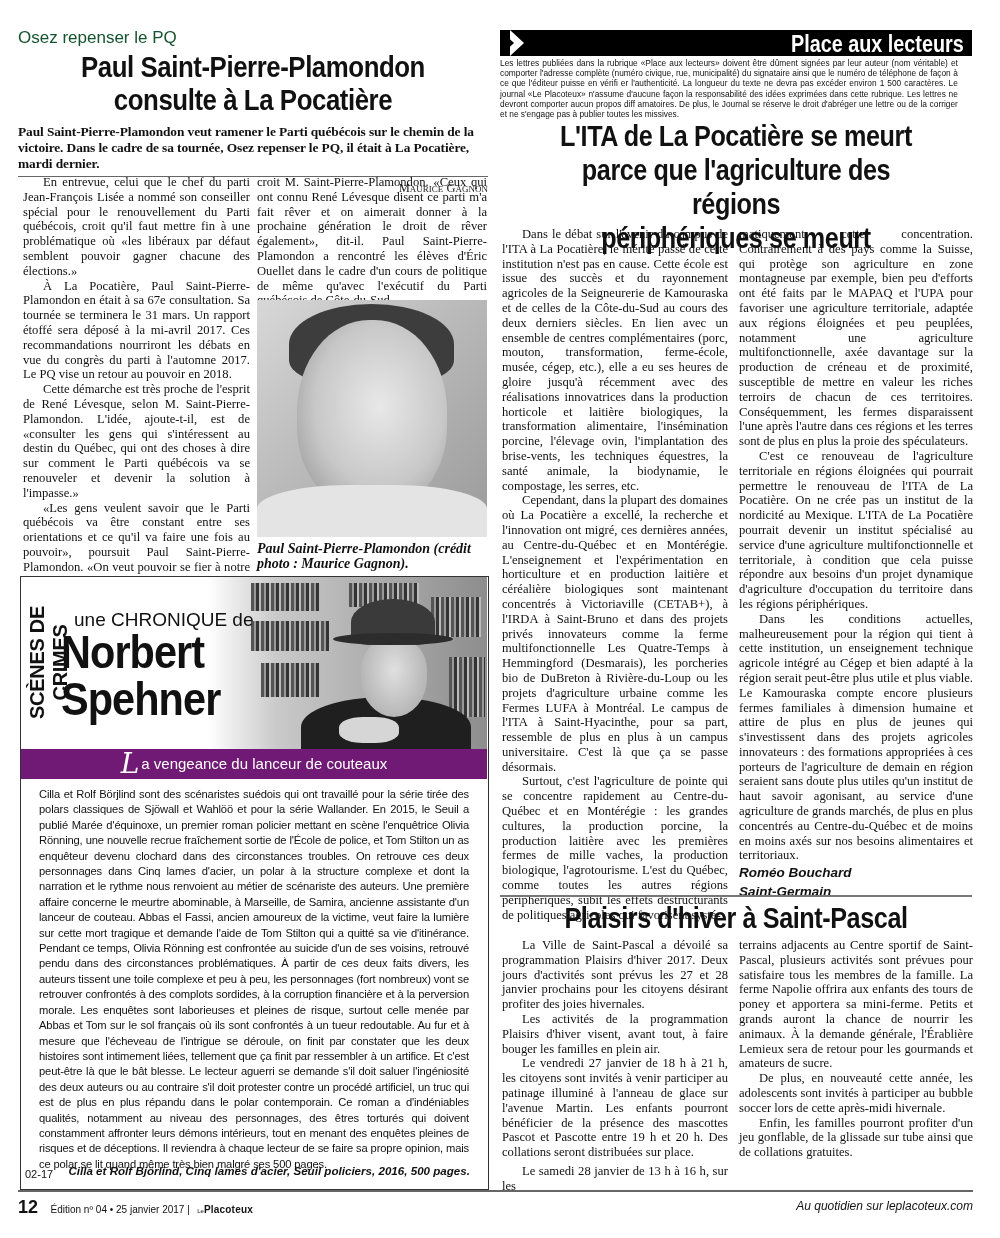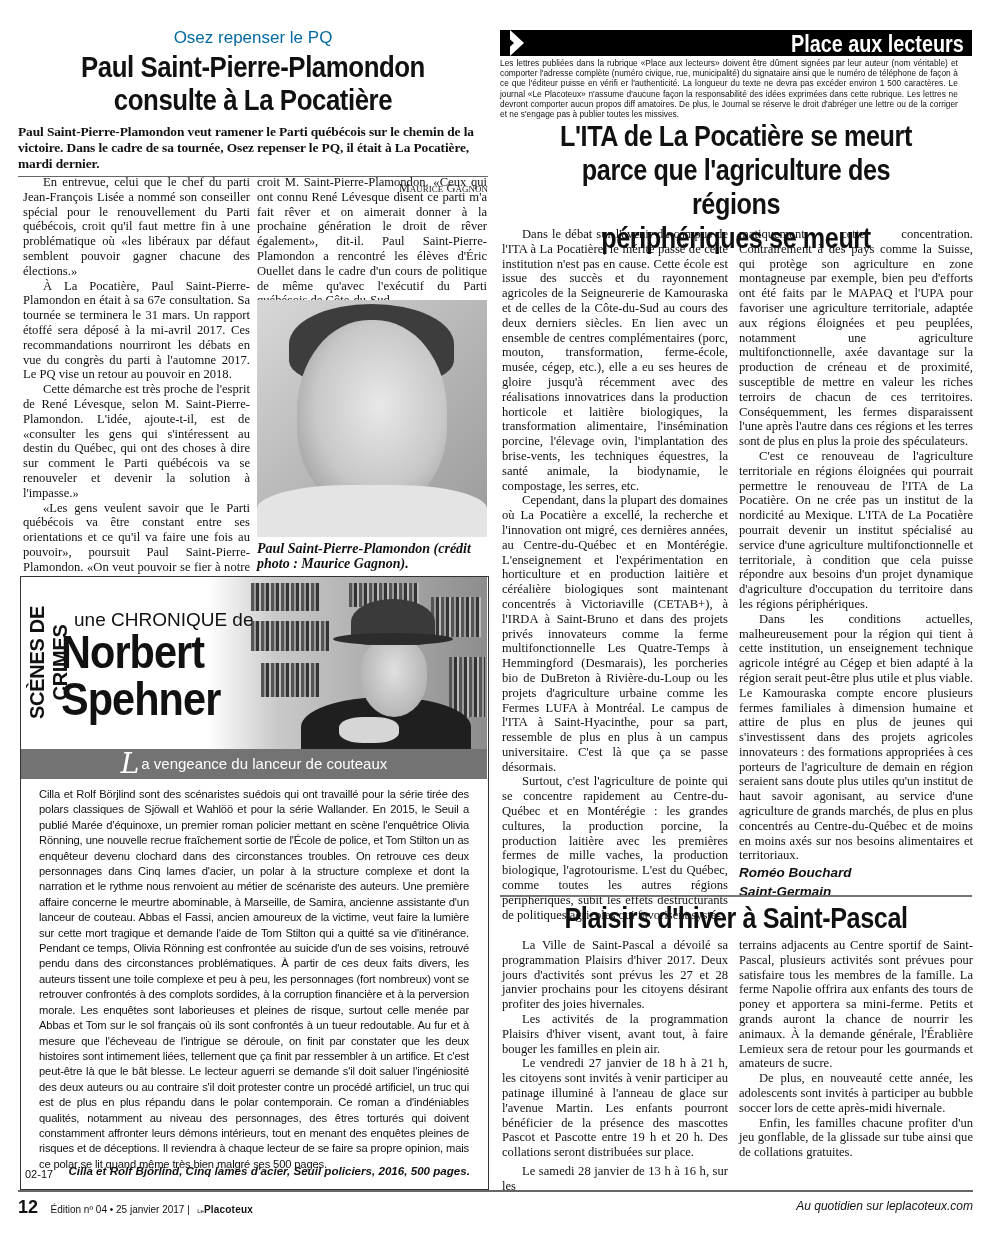--- a/index.html
+++ b/index.html
@@ -1,21 +1,21 @@
 <!DOCTYPE html>
 <html><head>
 <meta charset="utf-8">
 <style>
   * { box-sizing: border-box; margin: 0; padding: 0; }
   html, body { width: 1000px; height: 1238px; background: #fff; overflow: hidden; }
   body { position: relative; font-family: "DejaVu Serif", serif; color: #111; }
 
   
   #left-article { position: absolute; left: 18px; top: 28px; width: 470px; }
-  .kicker { font-family: "Liberation Sans", sans-serif; font-size: 17px; text-align: center; color: #0369a1; }
+  .kicker { font-family: "Liberation Sans", sans-serif; font-size: 17px; color: #14532d; }
   .headline-left { font-family: "Liberation Sans", sans-serif; font-weight: bold; font-size: 30px; line-height: 33px; text-align: center; letter-spacing: -0.5px; transform: scaleX(0.86); transform-origin: center; margin-top: 2px; }
   .lede { font-family: "Liberation Serif", serif; font-weight: bold; font-size: 13.4px; line-height: 16px; margin-top: 8px; padding-bottom: 4px; border-bottom: 1.5px solid #666; letter-spacing: -0.1px; }
   .byline { font-family: "Liberation Serif", serif; font-variant: small-caps; font-size: 12.5px; text-align: right; margin-top: 4px; color: #222; }
 
   .col-left-1 { position: absolute; left: 23px; top: 175px; width: 227px; }
   .col-left-2 { position: absolute; left: 257px; top: 175px; width: 230px; }
   .body-text { font-family: "Liberation Serif", serif; font-size: 12.6px; line-height: 14.8px; text-align: justify; hyphens: auto; }
   .body-text p { text-indent: 20px; }
 
   .photo-pspp { position: absolute; left: 257px; top: 300px; width: 230px; height: 237px; background: linear-gradient(135deg, #d8d8d8 0%, #bdbdbd 40%, #9a9a9a 100%); overflow: hidden; }
@@ -32,21 +32,21 @@
   .chron-name1 { position: absolute; left: 40px; top: 52px; font-family: "Liberation Sans", sans-serif; font-weight: bold; font-size: 46px; line-height: 46px; letter-spacing: -1px; transform: scaleX(0.9); transform-origin: left; }
   .chron-name2 { position: absolute; left: 40px; top: 99px; font-family: "Liberation Sans", sans-serif; font-weight: bold; font-size: 46px; line-height: 46px; letter-spacing: -1px; transform: scaleX(0.9); transform-origin: left; }
   .shelves { position: absolute; left: 210px; top: 0; width: 256px; height: 172px; }
   .books { position: absolute; background: repeating-linear-gradient(90deg, #555 0 3px, #999 3px 5px, #333 5px 8px, #bbb 8px 10px); }
   .man-hat { position: absolute; left: 330px; top: 22px; width: 84px; height: 46px; background: #3a3a3a; border-radius: 50% 50% 20% 20%; }
   .man-hatbrim { position: absolute; left: 312px; top: 56px; width: 120px; height: 12px; background: #2c2c2c; border-radius: 50%; }
   .man-face { position: absolute; left: 340px; top: 62px; width: 66px; height: 78px; background: radial-gradient(ellipse at 50% 40%, #e0e0e0, #a5a5a5); border-radius: 40% 40% 50% 50%; }
   .man-body { position: absolute; left: 280px; top: 120px; width: 170px; height: 60px; background: #1f1f1f; border-radius: 50% 50% 0 0; }
   .man-hands { position: absolute; left: 318px; top: 140px; width: 60px; height: 26px; background: #d6d6d6; border-radius: 40%; }
 
-  .chron-title-bar { position: absolute; left: 0; top: 172px; width: 466px; height: 30px; background: #737373; color: #fff; text-align: center; }
+  .chron-title-bar { position: absolute; left: 0; top: 172px; width: 466px; height: 30px; background: #701a75; color: #fff; text-align: center; }
   .chron-title-bar .cap { font-family: "DejaVu Serif", serif; font-style: italic; font-size: 28px; line-height: 30px; vertical-align: middle; margin-right: 2px; }
   .chron-title-bar .rest { font-family: "Liberation Sans", sans-serif; font-size: 15px; line-height: 30px; vertical-align: middle; }
   .chron-body { position: absolute; left: 18px; top: 210px; width: 430px; font-family: "Liberation Sans", sans-serif; font-size: 11.2px; line-height: 15.4px; text-align: justify; letter-spacing: -0.15px; }
   .chron-ref { position: absolute; right: 18px; top: 587px; font-family: "Liberation Sans", sans-serif; font-style: italic; font-weight: bold; font-size: 11.6px; }
   .chron-code { position: absolute; left: 4px; top: 591px; font-family: "Liberation Sans", sans-serif; font-size: 11px; }
 
   
   .pal-header { position: absolute; left: 500px; top: 30px; width: 472px; height: 26px; background: #000; }
   .pal-chevron { position: absolute; left: 10px; top: 0; width: 0; height: 0; border-top: 13px solid transparent; border-bottom: 13px solid transparent; border-left: 14px solid #fff; }
   .pal-chevron-mask { position: absolute; left: 0; top: 0; width: 0; height: 0; border-top: 13px solid transparent; border-bottom: 13px solid transparent; border-left: 14px solid #000; }
@@ -166,21 +166,21 @@
 <div class="headline-pascal">Plaisirs d'hiver à Saint-Pascal</div>
 <div class="col-p1 body-text">
   <p>La Ville de Saint-Pascal a dévoilé sa programmation Plaisirs d'hiver 2017. Deux jours d'activités sont prévus les 27 et 28 janvier prochains pour les citoyens désirant profiter des joies hivernales.</p>
   <p>Les activités de la programmation Plaisirs d'hiver visent, avant tout, à faire bouger les familles en plein air.</p>
   <p>Le vendredi 27 janvier de 18 h à 21 h, les citoyens sont invités à venir participer au patinage illuminé à l'anneau de glace sur l'avenue Martin. Les enfants pourront bénéficier de la présence des mascottes Pascot et Pascotte entre 19 h et 20 h. Des collations seront distribuées sur place.</p>
   <p style="margin-top:4px">Le samedi 28 janvier de 13 h à 16 h, sur les</p>
 </div>
 <div class="col-p2 body-text">
   <p style="text-indent:0">terrains adjacents au Centre sportif de Saint-Pascal, plusieurs activités sont prévues pour satisfaire tous les membres de la famille. La ferme Napolie offrira aux enfants des tours de poney et apportera sa mini-ferme. Petits et grands auront la chance de nourrir les animaux. À la demande générale, l'Érablière Lemieux sera de retour pour les gourmands et amateurs de sucre.</p>
   <p>De plus, en nouveauté cette année, les adolescents sont invités à participer au bubble soccer lors de cette après-midi hivernale.</p>
-  <p>Enfin, les familles chacune profiter d'un jeu gonflable, de la glissade sur tube ainsi que de collations gratuites.</p>
+  <p>Enfin, les familles pourront profiter d'un jeu gonflable, de la glissade sur tube ainsi que de collations gratuites.</p>
 </div>
 
 <div class="footer-rule"></div>
 <div class="footer">
   <span class="page-num">12</span>
   <span class="edition">Édition nº 04 • 25 janvier 2017 |</span>
   <span class="brand-le">Le</span><span class="brand">Placoteux</span>
   <span class="footer-right">Au quotidien sur leplacoteux.com</span>
 </div>
 

